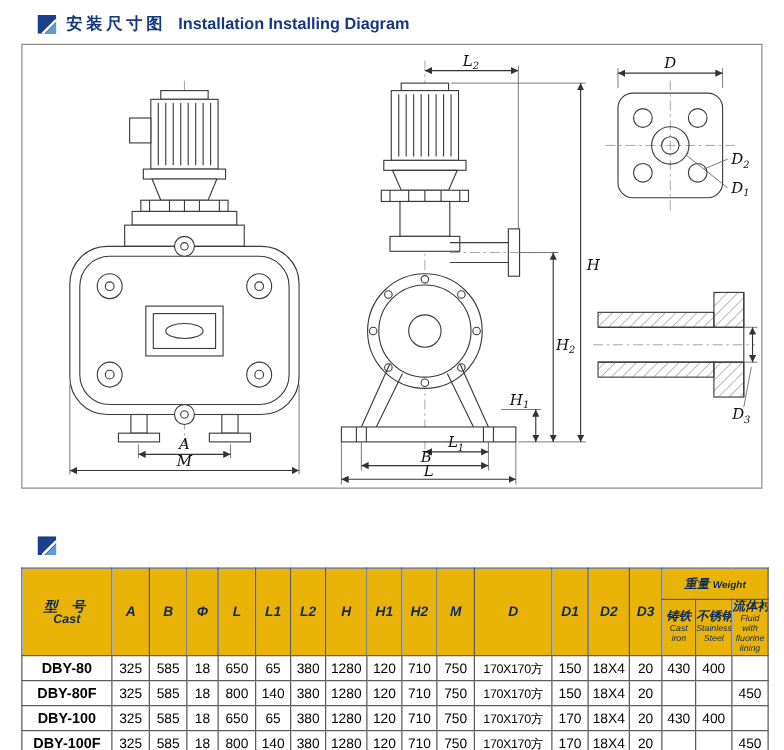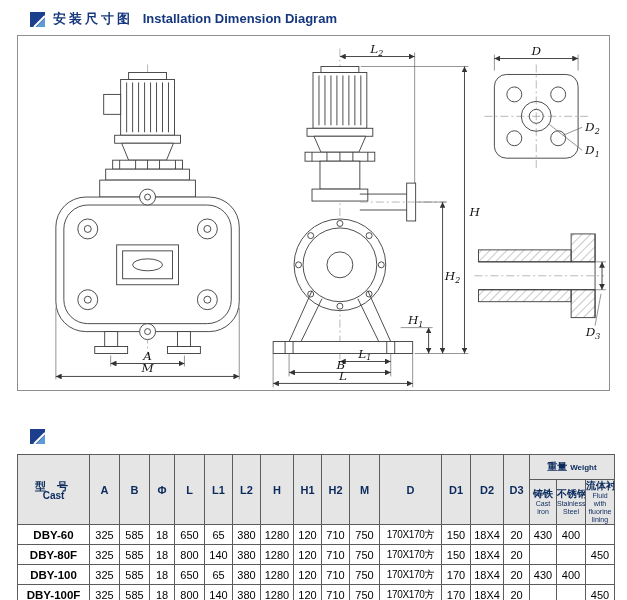--- a/index.html
+++ b/index.html
@@ -6,21 +6,21 @@
   body{width:627px;height:600px;font-family:"Liberation Sans",sans-serif;overflow:hidden;}
   .page{padding:8px 17px 0 17px;}
   .section-header{display:flex;align-items:center;gap:8px;margin:2px 0 7px 13px;}
   .section-header .ttl{font-size:13px;font-weight:bold;color:#16377e;white-space:nowrap;}
   .section-header .zh{letter-spacing:3px;margin-right:6px;}
   .logo{width:15px;height:15px;display:inline-block;flex:0 0 auto;}
   .diagram-box{border:1px solid #8f8f8f;width:591px;height:354px;background:#fff;}
   .gap{height:36px;}
   table{width:593px;border-collapse:collapse;table-layout:fixed;margin-top:10px;}
   th,td{border:1px solid #5c5c5c;text-align:center;vertical-align:middle;padding:0;overflow:hidden;white-space:nowrap;}
-  thead th{background:#e5e5e5;color:#0b2a5c;font-size:11px;font-weight:bold;}
+  thead th{background:#eab308;color:#0b2a5c;font-size:11px;font-weight:bold;font-style:italic;}
   thead tr.r1 th.wt{height:24px;font-size:10px;}
   thead tr.r1 th.wt .en{font-size:8px;font-weight:bold;display:inline;}
   thead tr.r2 th{height:34px;}
   th .zh{display:block;font-size:10px;line-height:12px;}
   th .en{display:block;font-size:7px;line-height:8px;font-weight:normal;white-space:normal;}
   th.typeh .zh{font-size:11px;letter-spacing:4px;}
   th.typeh .en{font-size:10px;font-weight:bold;}
   tbody td{font-size:11px;height:19px;color:#000;}
   tbody td.type{font-weight:bold;font-size:11.5px;}
   tbody td.sm{font-size:10px;letter-spacing:-0.3px;}
@@ -42,21 +42,21 @@
   <div class="section-header">
     <span class="logo">
       <svg width="15" height="15" viewBox="0 0 15 15">
         <rect x="0" y="0" width="15" height="15" fill="#1b3f8c"></rect>
         <polygon points="15,6 15,15 6,15" fill="#5f9bd6"></polygon>
         <line x1="15" y1="4" x2="4" y2="15" stroke="#fff" stroke-width="2"></line>
       </svg>
     </span>
     <div class="ttl">
       <span class="zh">安装尺寸图</span>
-      <span class="en">Installation Dimension Diagram</span>
+      <span class="en">Installation Installing Diagram</span>
     </div>
   </div>
 
   <div class="diagram-box">
     <svg width="591" height="354" viewBox="0 0 593 354">
       <defs>
         <marker id="ar" viewBox="0 0 10 10" refX="10" refY="5" markerWidth="6.5" markerHeight="6.5" orient="auto-start-reverse">
           <path d="M0,0 L10,5 L0,10 z" fill="#333"></path>
         </marker>
         <pattern id="hatch" width="6" height="6" patternUnits="userSpaceOnUse" patternTransform="rotate(45)">
@@ -277,21 +277,21 @@
           <span class="en">Stainless Steel</span>
         </th>
         <th>
           <span class="zh">流体衬氟</span>
           <span class="en">Fluid with fluorine lining</span>
         </th>
       </tr>
     </thead>
     <tbody>
         <tr>
-          <td class="type">DBY-60</td>
+          <td class="type">DBY-80</td>
           <td>325</td>
           <td>585</td>
           <td>18</td>
           <td>650</td>
           <td>65</td>
           <td>380</td>
           <td>1280</td>
           <td>120</td>
           <td>710</td>
           <td>750</td>

